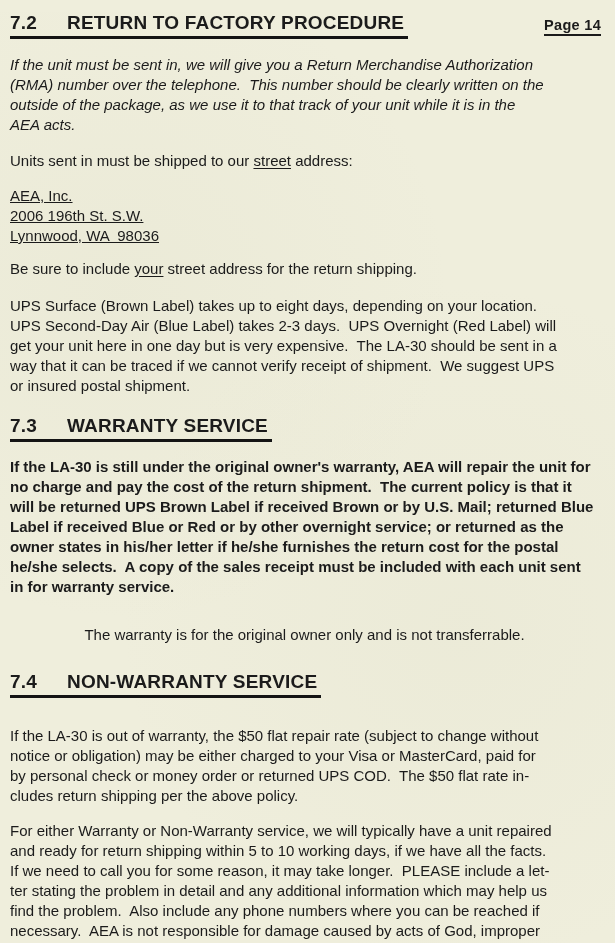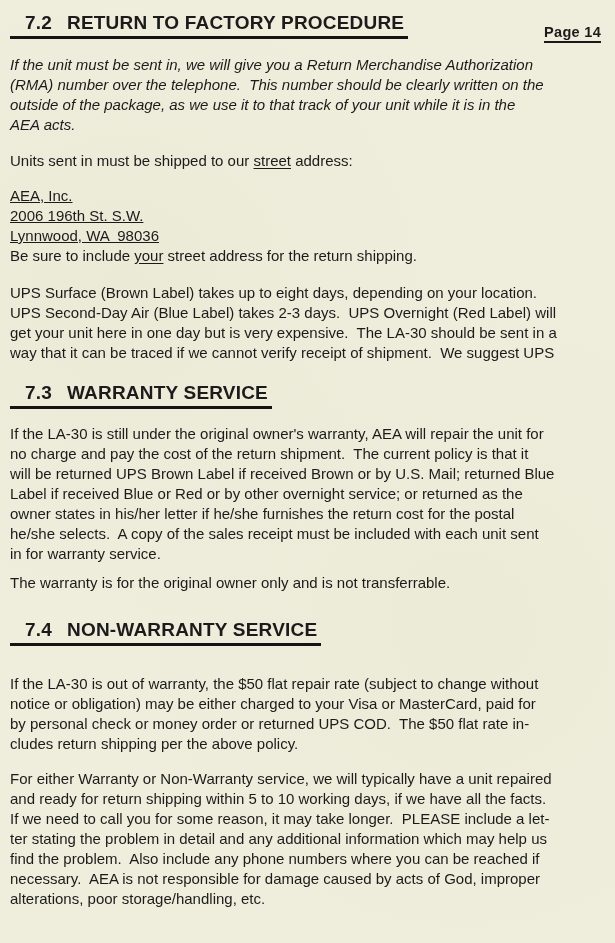--- a/index.html
+++ b/index.html
@@ -22,64 +22,63 @@
     box-sizing: border-box;
     position: relative;
     
     background:
       radial-gradient(circle at 20% 30%, rgba(190,190,160,0.08), transparent 40%),
       radial-gradient(circle at 75% 65%, rgba(190,190,160,0.07), transparent 45%),
       #efeedc;
   }
   .page-label {
     position: absolute;
-    top: 12px;
+    top: 5px;
     right: 14px;
     font-size: 14.5px;
     font-weight: bold;
     border-bottom: 2px solid #1b1b1b;
     padding-bottom: 1px;
     letter-spacing: 0.3px;
   }
   .heading {
     font-size: 19px;
     font-weight: bold;
     letter-spacing: 0.2px;
   }
   .h-inner {
     display: inline-block;
     border-bottom: 3px solid #141414;
     padding-bottom: 2px;
     padding-right: 4px;
-    text-align: center;
   }
   .h-num {
     display: inline-block;
     width: 57px;
   }
   .para {
     font-size: 15px;
     line-height: 20px;
   }
   .line {
     white-space: pre-wrap;
   }
   .u {
     text-decoration: underline;
     text-underline-offset: 2px;
   }
   .h72 { margin-top: 12px; }
   .p-intro { margin-top: 16px; font-style: italic; }
   .ship-line { margin-top: 16px; }
   .address { margin-top: 15px; text-decoration: underline; }
-  .return-line { }
+  .return-line { margin-top: 13px; }
   .p-ups { margin-top: 17px; }
   .h73 { margin-top: 19px; }
-  .p-policy { margin-top: 15px; }
-  .p-transfer { margin-top: 9px; }
+  .p-policy { margin-top: 15px; font-weight: bold; }
+  .p-transfer { margin-top: 28px; text-align: center; }
   .h74 { margin-top: 26px; }
   .p-rates { margin-top: 28px; }
   .p-turnaround { margin-top: 15px; }
 </style>
 </head>
 <body>
 
 <div class="page">
 
   <div class="page-label">Page 14</div>
@@ -107,20 +106,21 @@
 
   <div class="para return-line">
     <div class="line"><span>Be sure to include </span><span class="u">your</span><span> street address for the return shipping.</span></div>
   </div>
 
   <div class="para p-ups">
     <div class="line">UPS Surface (Brown Label) takes up to eight days, depending on your location.</div>
     <div class="line">UPS Second-Day Air (Blue Label) takes 2-3 days.  UPS Overnight (Red Label) will</div>
     <div class="line">get your unit here in one day but is very expensive.  The LA-30 should be sent in a</div>
     <div class="line">way that it can be traced if we cannot verify receipt of shipment.  We suggest UPS</div>
+    <div class="line">or insured postal shipment.</div>
   </div>
 
   <div class="heading h73">
     <span class="h-inner"><span class="h-num">7.3</span><span>WARRANTY SERVICE</span></span>
   </div>
 
   <div class="para p-policy">
     <div class="line">If the LA-30 is still under the original owner's warranty, AEA will repair the unit for</div>
     <div class="line">no charge and pay the cost of the return shipment.  The current policy is that it</div>
     <div class="line">will be returned UPS Brown Label if received Brown or by U.S. Mail; returned Blue</div>

